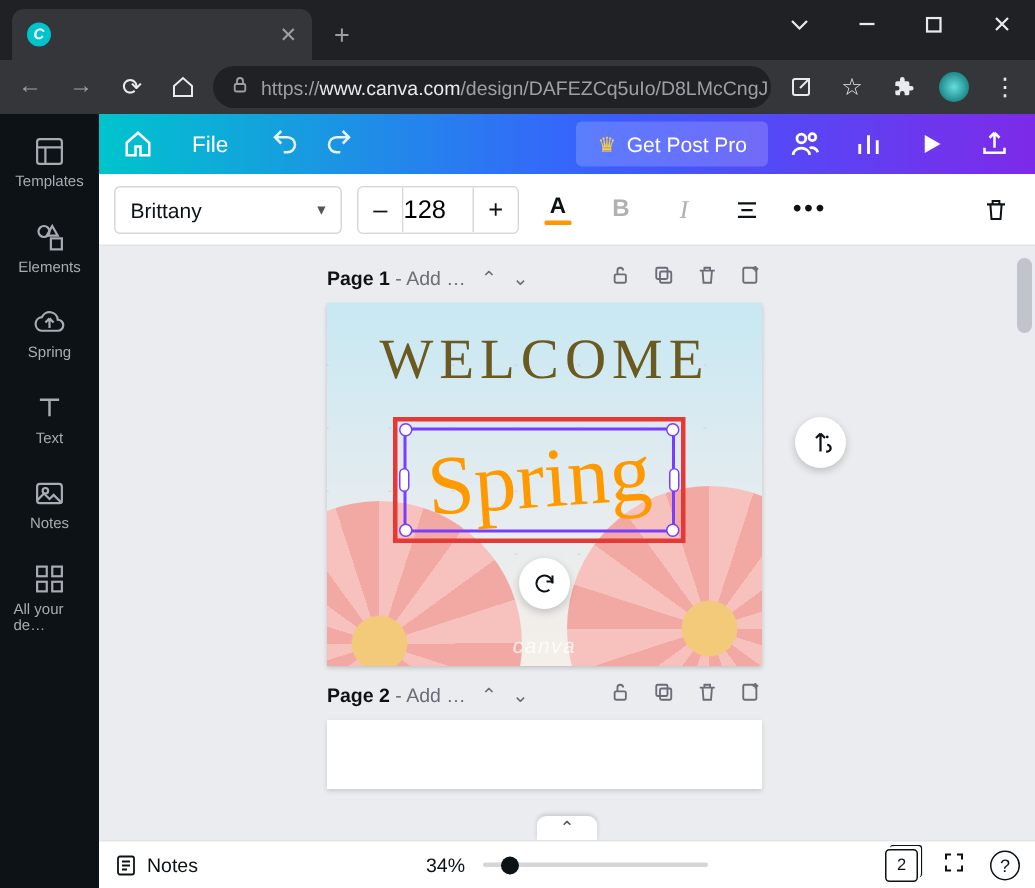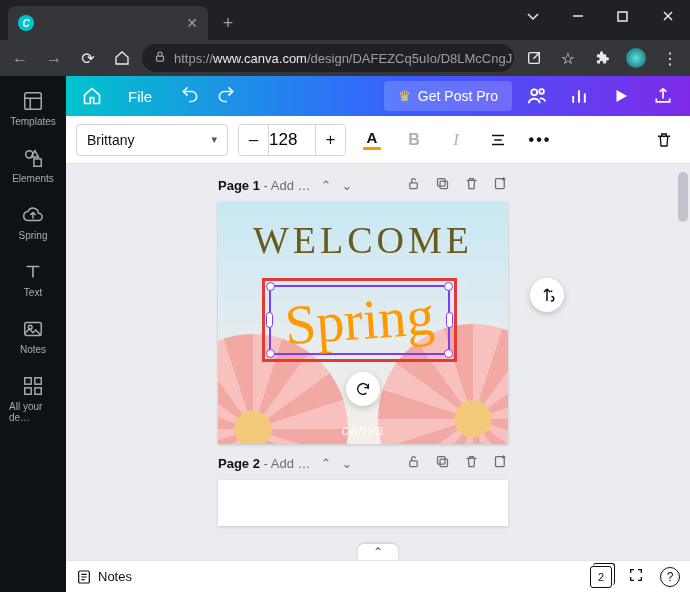--- a/index.html
+++ b/index.html
@@ -388,20 +388,26 @@
     </div>
 
     <div class="bottom">
       <div class="notes">
         <svg width="16" height="16" viewBox="0 0 24 24" fill="none" stroke="#0d1216" stroke-width="1.8">
             <rect x="4" y="3" width="16" height="18" rx="2"></rect>
             <path d="M8 8h8M8 12h8M8 16h5"></path>
           </svg>
         <span>Notes</span>
       </div>
+      <div class="zoom-wrap">
+        <span style="cursor:pointer">34%</span>
+        <div class="zoom-track">
+          <div class="zoom-thumb"></div>
+        </div>
+      </div>
       <div class="right-icons">
         <div class="pagecount">
             <span>2</span>
           </div>
         <div style="cursor:pointer">
           <svg width="16" height="16" viewBox="0 0 24 24" fill="none" stroke="#0d1216" stroke-width="2">
               <path d="M4 9V4h5M20 15v5h-5M15 4h5v5M9 20H4v-5"></path>
             </svg>
         </div>
         <div class="help">?</div>

